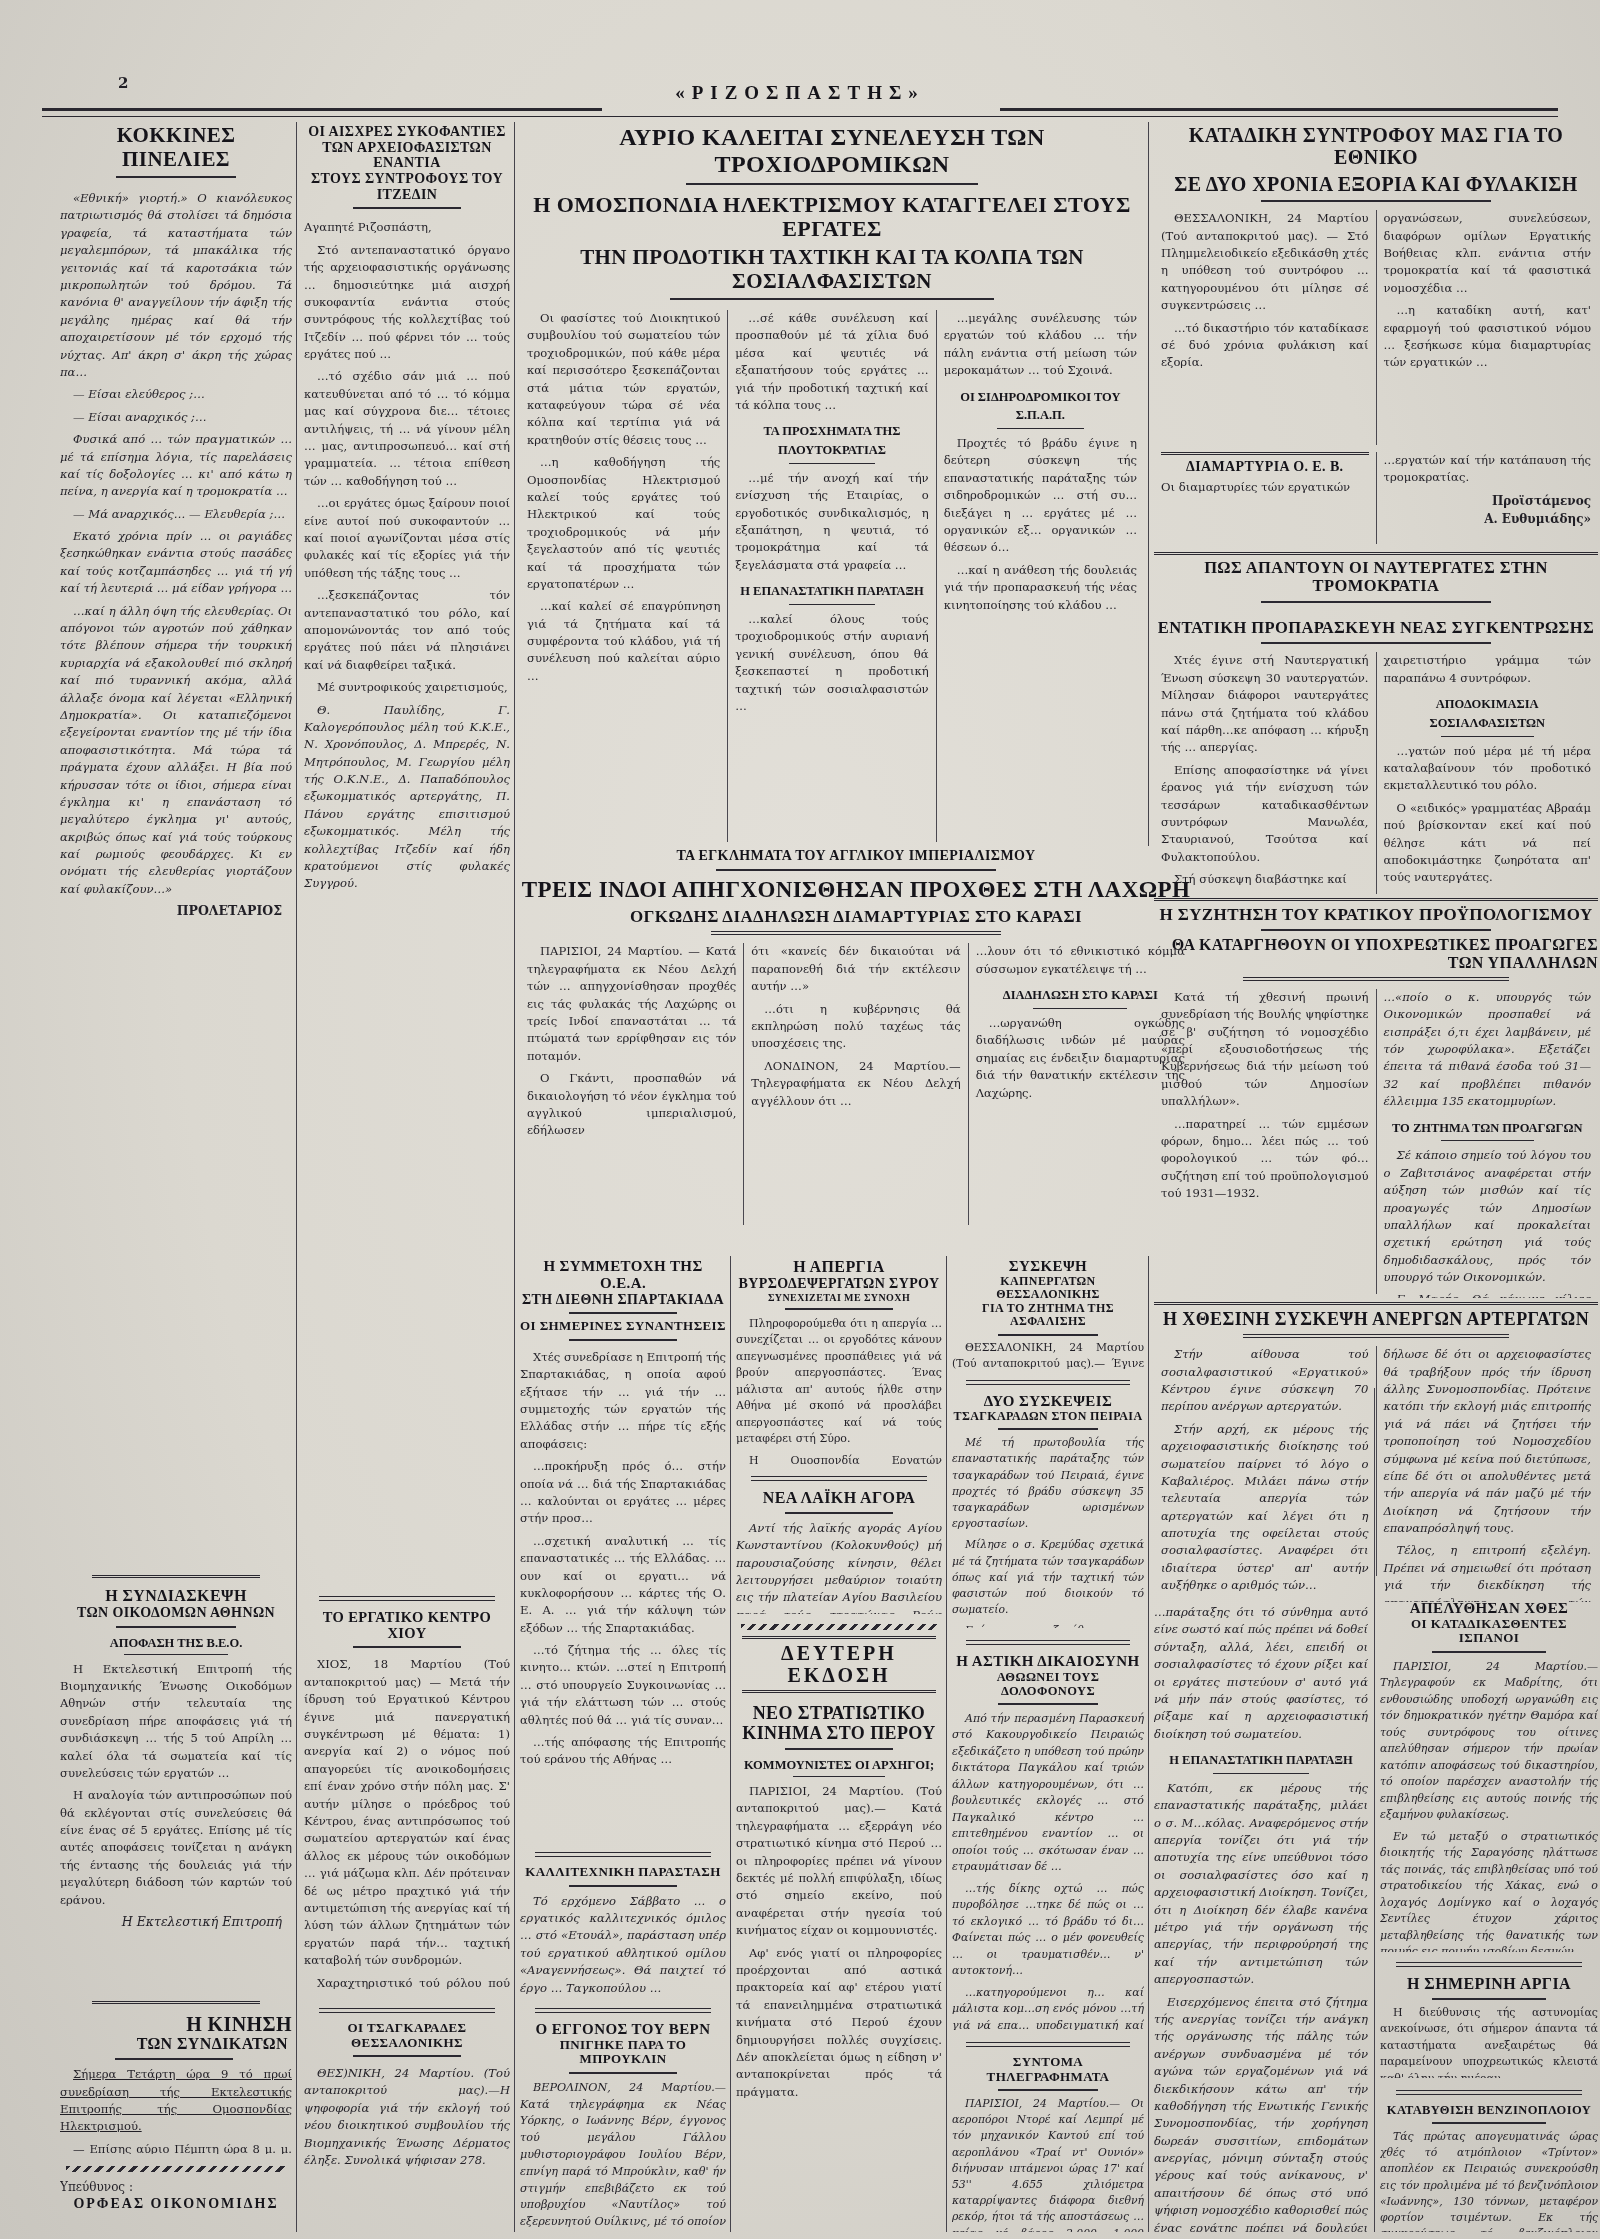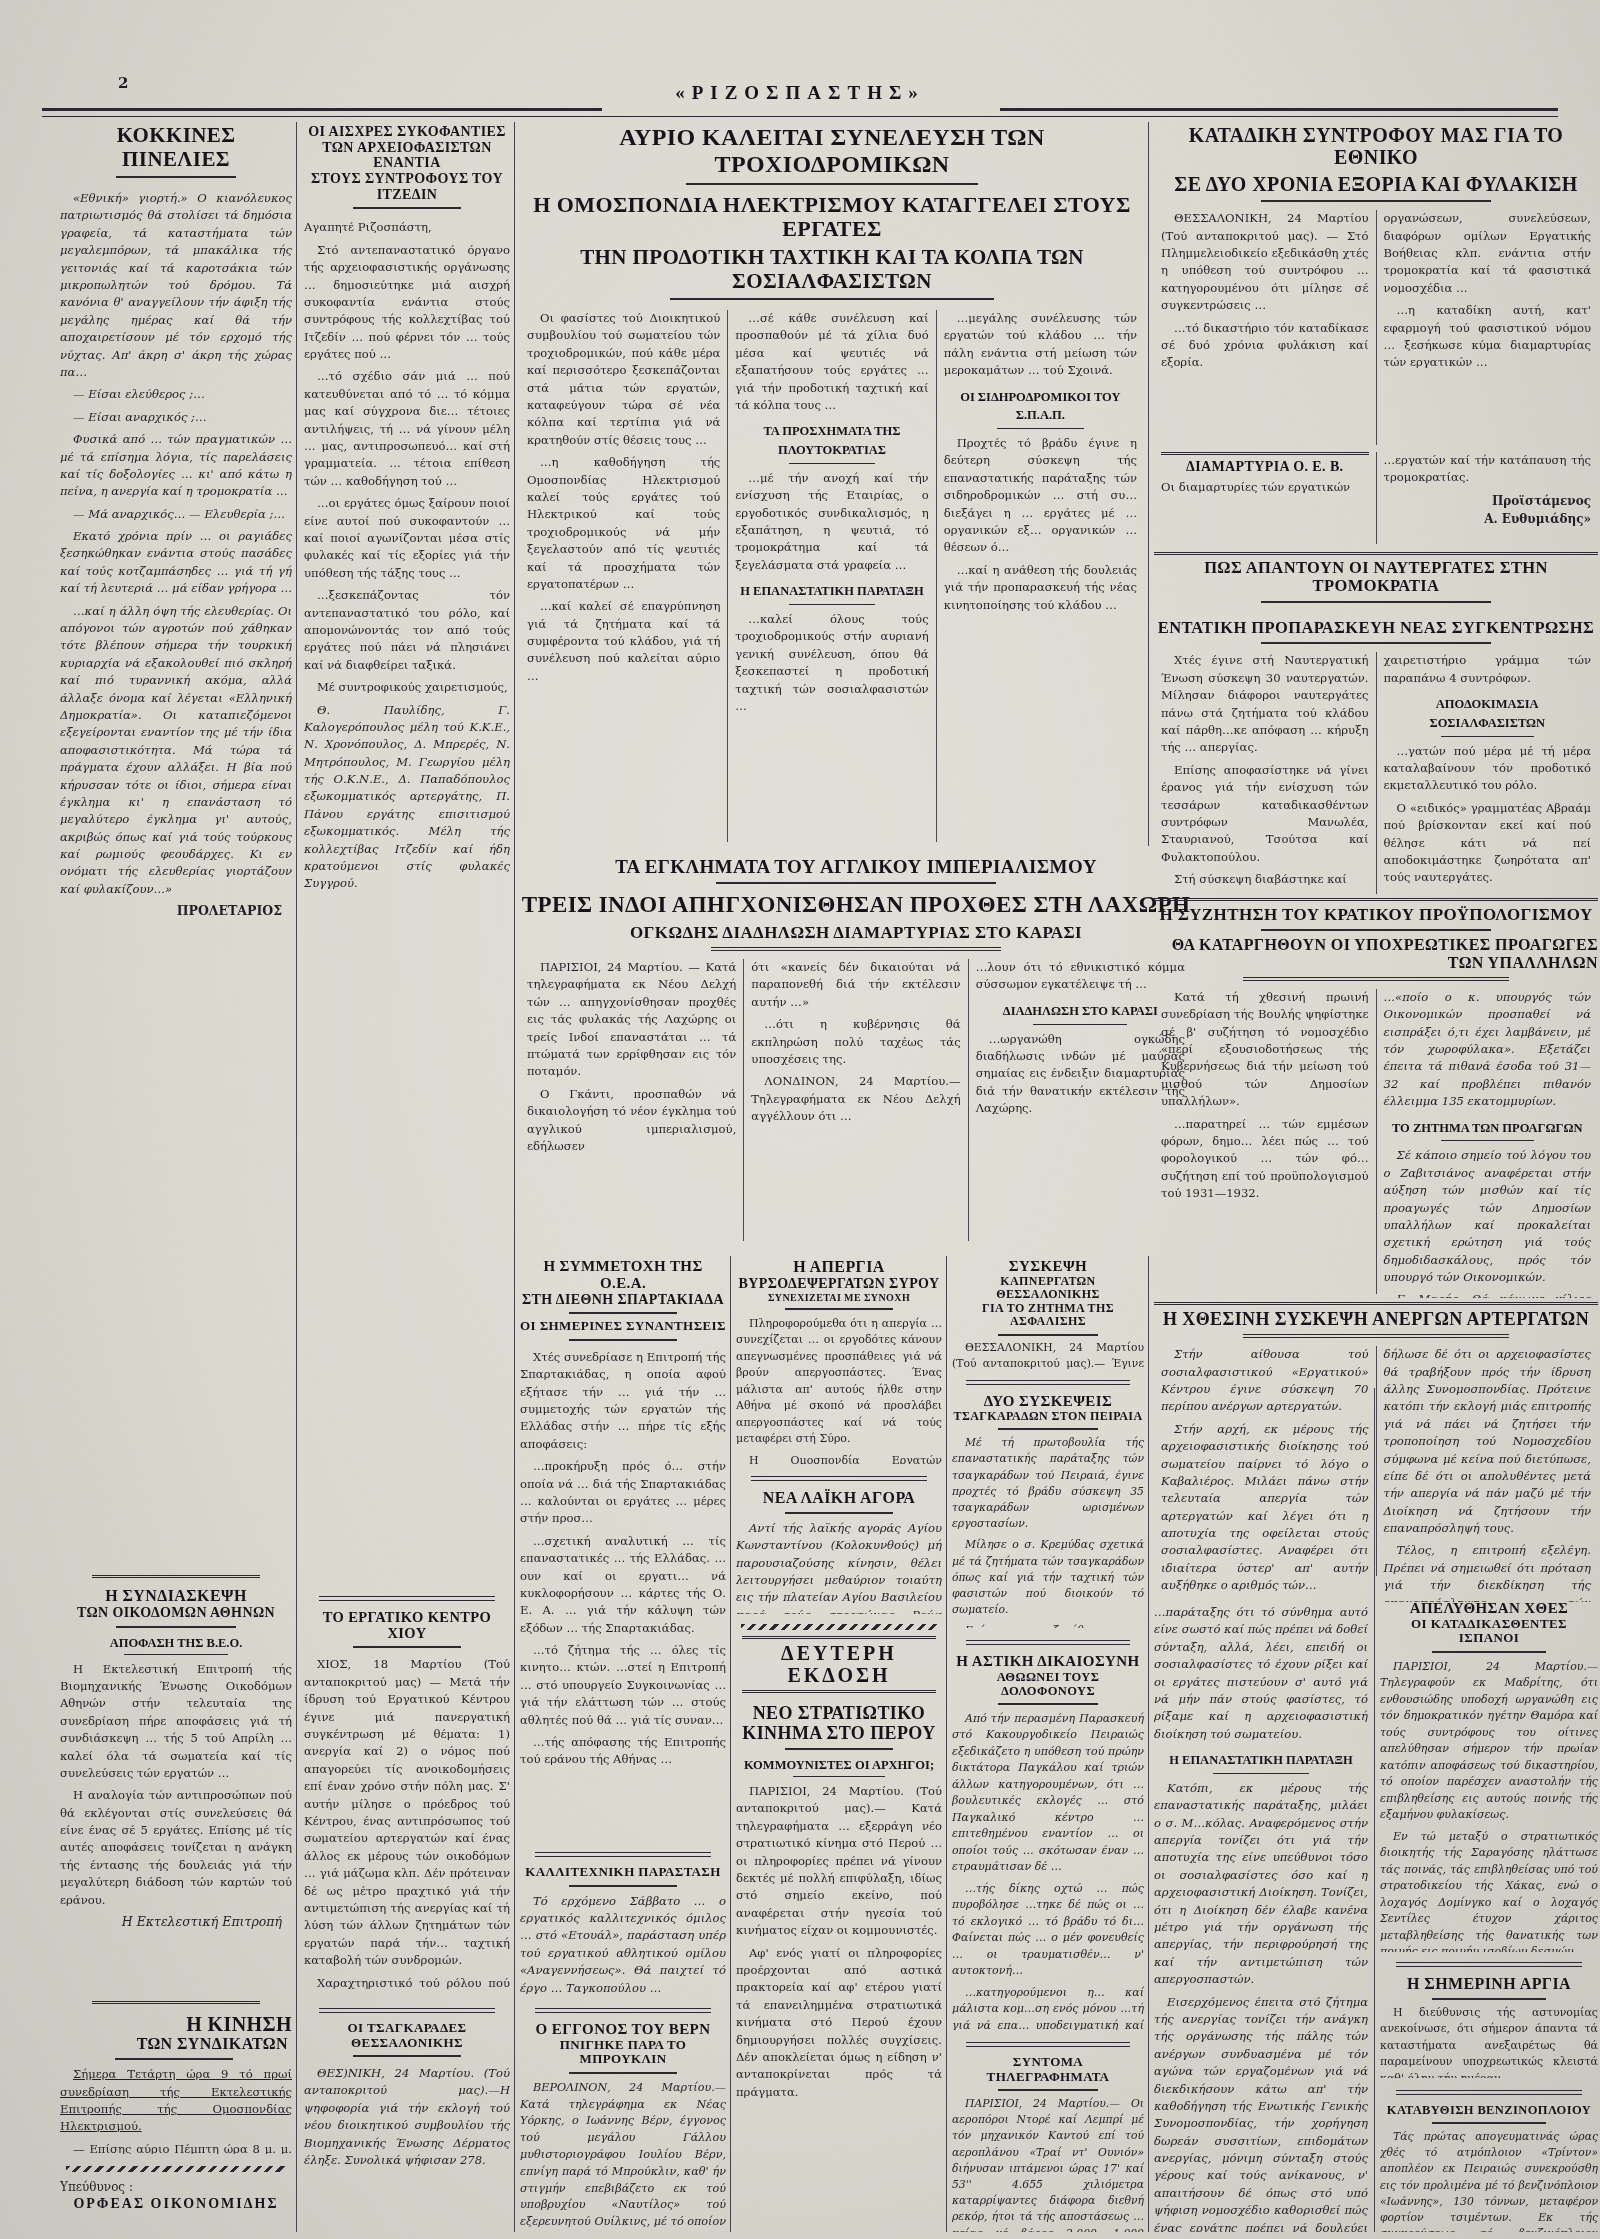--- a/index.html
+++ b/index.html
@@ -188,21 +188,21 @@
       <div class="bd">
         <p class="noind">χαιρετιστήριο γράμμα τών παραπάνω 4 συντρόφων.</p>
         <div class="sub su">ΑΠΟΔΟΚΙΜΑΣΙΑ ΣΟΣΙΑΛΦΑΣΙΣΤΩΝ</div>
         <p>…γατών πού μέρα μέ τή μέρα καταλαβαίνουν τόν προδοτικό εκμεταλλευτικό του ρόλο.</p>
         <p>Ο «ειδικός» γραμματέας Αβραάμ πού βρίσκονταν εκεί καί πού θέλησε κάτι νά πεί αποδοκιμάστηκε ζωηρότατα απ' τούς ναυτεργάτες.</p>
       </div>
     </div>
   </div>
 
   <div class="art" style="left:520px;top:848px;width:672px;height:406px;">
-    <div class="hd u" style="font-size:19px;width:80%;margin:8px auto;">ΤΑ ΕΓΚΛΗΜΑΤΑ ΤΟΥ ΑΓΓΛΙΚΟΥ ΙΜΠΕΡΙΑΛΙΣΜΟΥ</div>
+    <div class="hd u" style="font-size:14px;width:80%;margin:0 auto;">ΤΑ ΕΓΚΛΗΜΑΤΑ ΤΟΥ ΑΓΓΛΙΚΟΥ ΙΜΠΕΡΙΑΛΙΣΜΟΥ</div>
     <div class="hd" style="font-size:23px;margin-top:6px;">ΤΡΕΙΣ ΙΝΔΟΙ ΑΠΗΓΧΟΝΙΣΘΗΣΑΝ ΠΡΟΧΘΕΣ ΣΤΗ ΛΑΧΩΡΗ</div>
     <div class="hd uu" style="font-size:17px;margin-top:5px;width:72%;margin-left:auto;margin-right:auto;">ΟΓΚΩΔΗΣ ΔΙΑΔΗΛΩΣΗ ΔΙΑΜΑΡΤΥΡΙΑΣ ΣΤΟ ΚΑΡΑΣΙ</div>
     <div class="cols" style="margin-top:8px;height:282px;">
       <div class="bd">
         <p>ΠΑΡΙΣΙΟΙ, 24 Μαρτίου. — Κατά τηλεγραφήματα εκ Νέου Δελχή τών … απηγχονίσθησαν προχθές εις τάς φυλακάς τής Λαχώρης οι τρείς Ινδοί επαναστάται … τά πτώματά των ερρίφθησαν εις τόν ποταμόν.</p>
         <p>Ο Γκάντι, προσπαθών νά δικαιολογήση τό νέον έγκλημα τού αγγλικού ιμπεριαλισμού, εδήλωσεν</p>
       </div>
       <div class="bd">
         <p class="noind">ότι «κανείς δέν δικαιούται νά παραπονεθή διά τήν εκτέλεσιν αυτήν …»</p>
         <p>…ότι η κυβέρνησις θά εκπληρώση πολύ ταχέως τάς υποσχέσεις της.</p>

